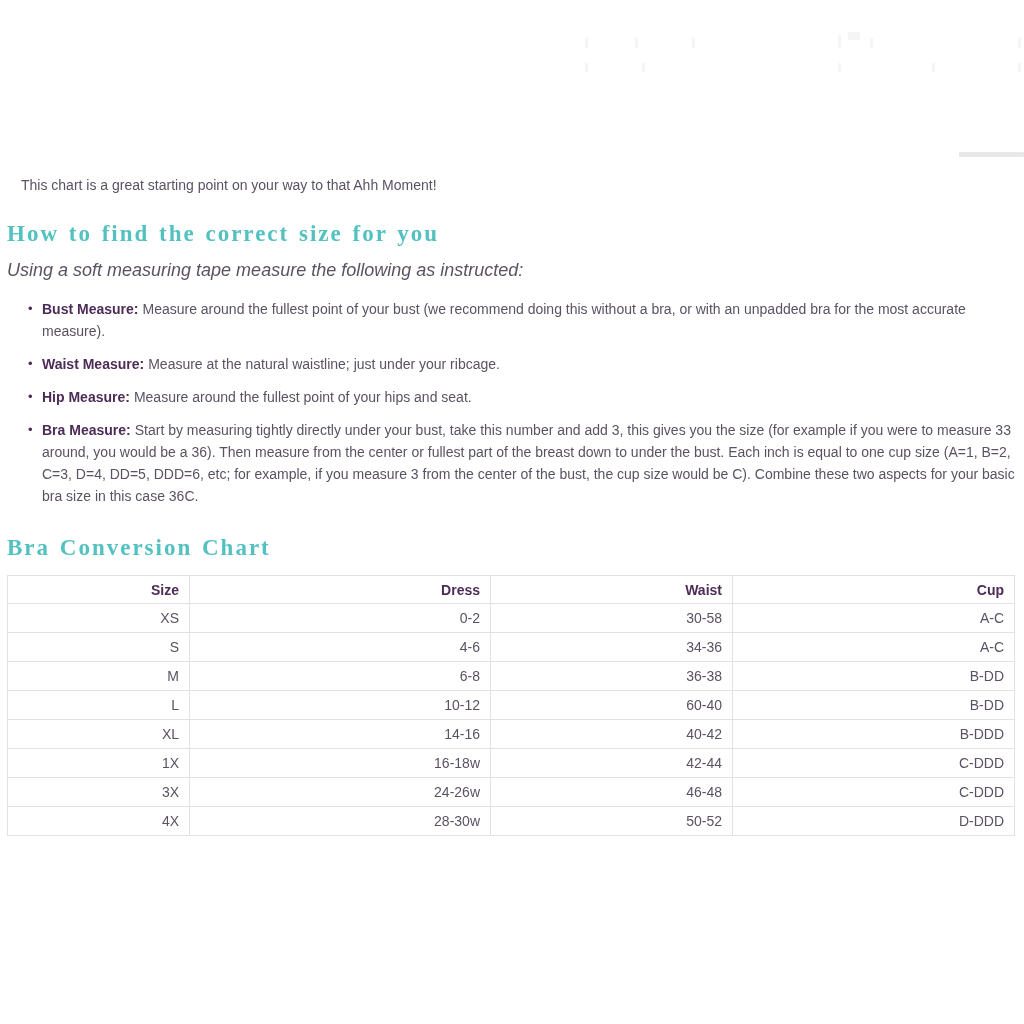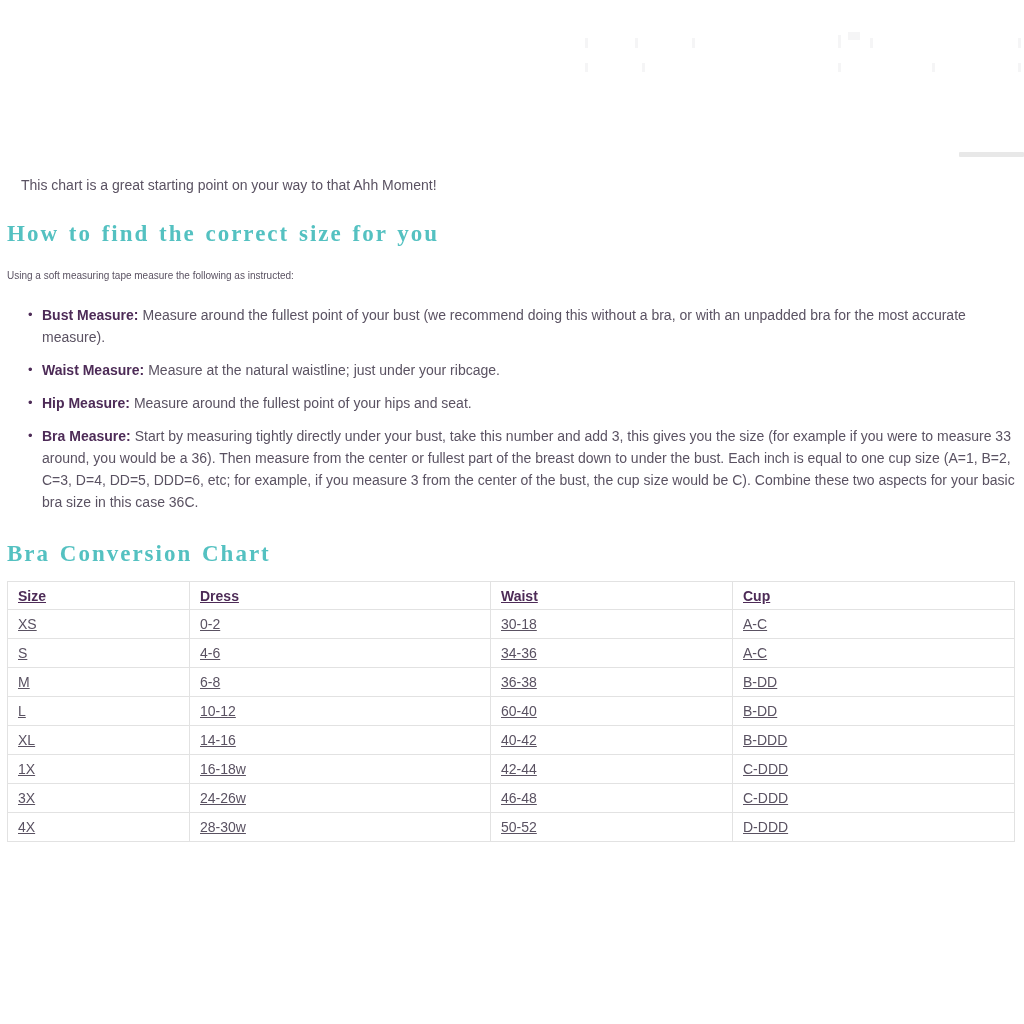--- a/index.html
+++ b/index.html
@@ -37,21 +37,21 @@
     font-family:"Liberation Serif", serif;
     font-weight:bold;
     color:var(--accent-teal);
     font-size:23px;
     line-height:20px;
     letter-spacing:2px;
     word-spacing:2px;
     margin:31px 0 0 0;
   }
   .lead{
-    margin:24px 0 0 0;font-size:10px;line-height:16px;
+    margin:18px 0 0 0;font-size:18px;line-height:16px;font-style:italic;
   }
   ul.measure-list{
     list-style:none;
     margin:20px 0 0 0;
     padding:0 0 0 21px;
   }
   ul.measure-list li{
     font-size:14px;
     line-height:22px;
     margin:0 0 11px 0;
@@ -73,27 +73,26 @@
   table.conversion-table{
     margin-top:17px;
     width:1008px;
     border-collapse:collapse;
     table-layout:fixed;
   }
   table.conversion-table th,
   table.conversion-table td{
     border:1px solid var(--table-border);
     font-size:14px;
-    text-align:left;
+    text-align:right;
     padding:5px 10px;
     height:29px;
     vertical-align:middle;
     white-space:nowrap;
     overflow:hidden;
-    text-decoration:underline;
   }
   table.conversion-table th{
     font-weight:bold;
     color:var(--bold-purple);
     height:28px;
   }
   table.conversion-table td{
     color:var(--body-text);
   }
   .col-size{width:182px;}
@@ -152,21 +151,21 @@
         <th class="col-size">Size</th>
         <th class="col-dress">Dress</th>
         <th class="col-band">Waist</th>
         <th class="col-cup">Cup</th>
       </tr>
     </thead>
     <tbody>
       <tr>
         <td>XS</td>
         <td>0-2</td>
-        <td>30-18</td>
+        <td>30-58</td>
         <td>A-C</td>
       </tr>
       <tr>
         <td>S</td>
         <td>4-6</td>
         <td>34-36</td>
         <td>A-C</td>
       </tr>
       <tr>
         <td>M</td>

